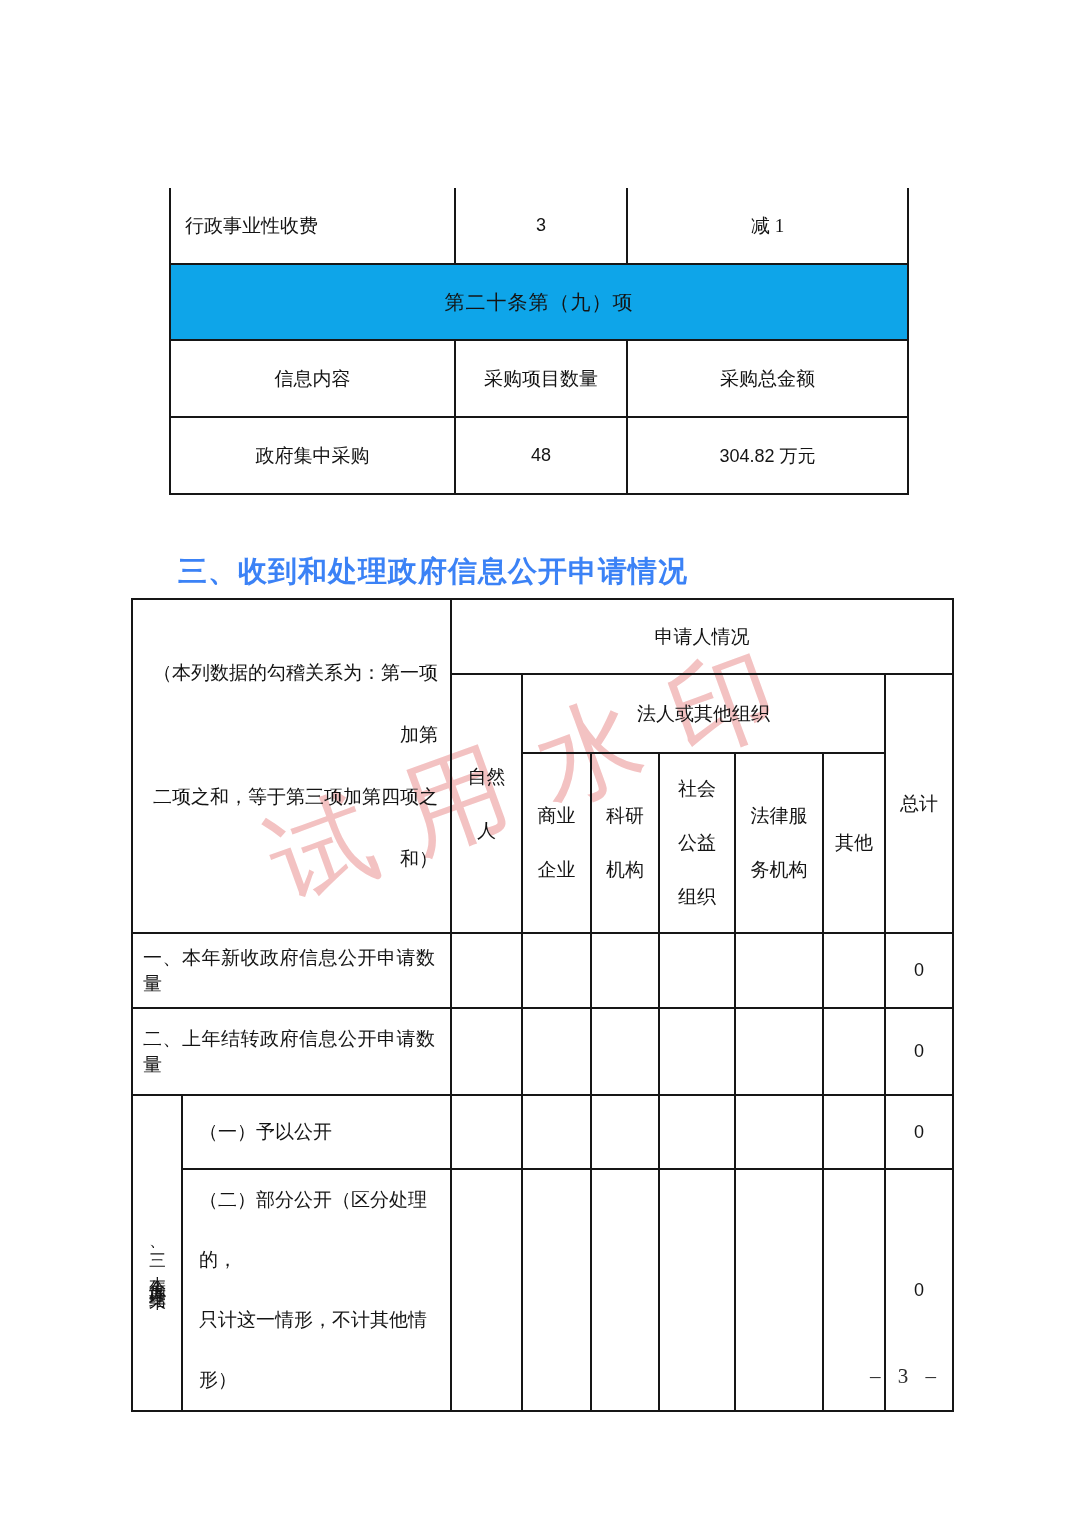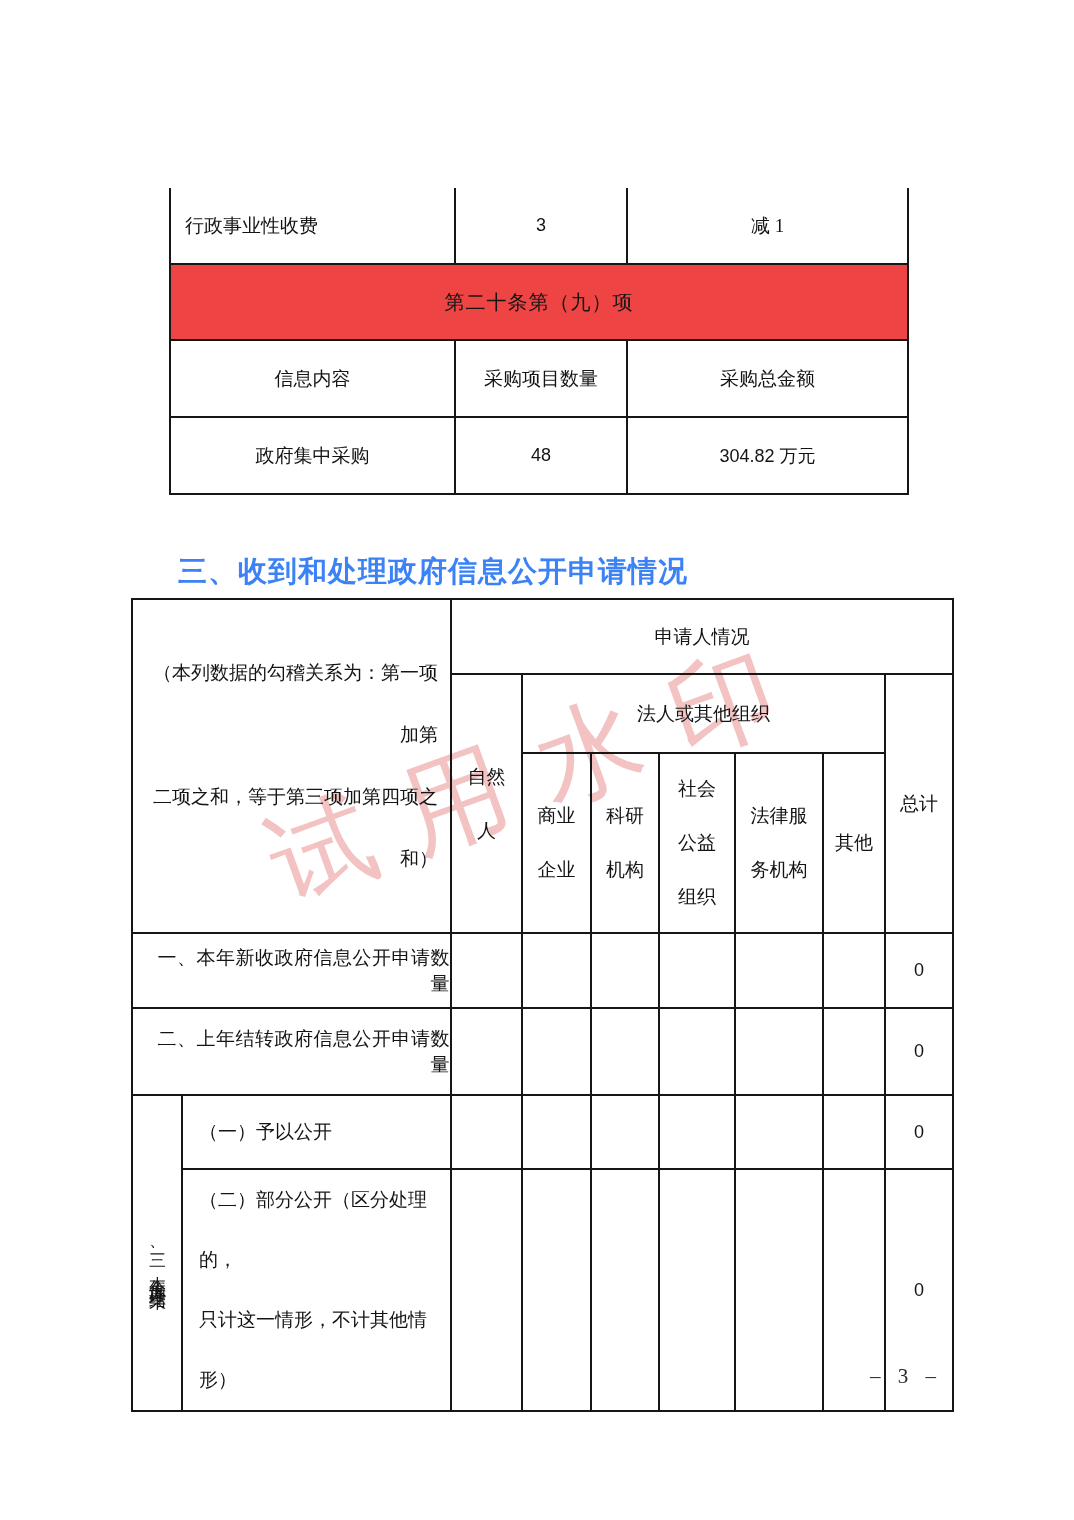--- a/index.html
+++ b/index.html
@@ -40,21 +40,21 @@
     white-space: pre-line;
     overflow: hidden;
   }
 
   
   .top-table { left: 169px; top: 188px; }
   .top-table table { width: 738px; }
   .top-table tr.no-top td { border-top: none; margin-left: 40px; }
   .top-table td.left { text-align: left; padding-left: 14px; }
   .blue-row td {
-    background: #ef4444;
+    background: #0ea5e9;
     font-size: 20px;
     letter-spacing: 1px;
   }
   .num { font-family: "Liberation Sans", sans-serif; font-size: 18px; }
 
   
   .section-heading {
     left: 178px; top: 552px;
     width: 760px;
     font-family: "Liberation Sans", sans-serif;
@@ -71,21 +71,21 @@
   .req-table td { font-size: 19px; }
 
   td.note-cell {
     text-align: right;
     padding: 0 12px 0 14px;
     line-height: 62px;
     font-size: 19px;
   }
   td.hstack { line-height: 54px; }
   td.row-label {
-    text-align: right;
+    text-align: left;
     padding-left: 10px;
     letter-spacing: 0.5px;
   }
   td.sub-label {
     text-align: left;
     padding-left: 16px;
     line-height: 60px;
     font-size: 19px;
   }
   td.vert-cell { padding: 0; }

